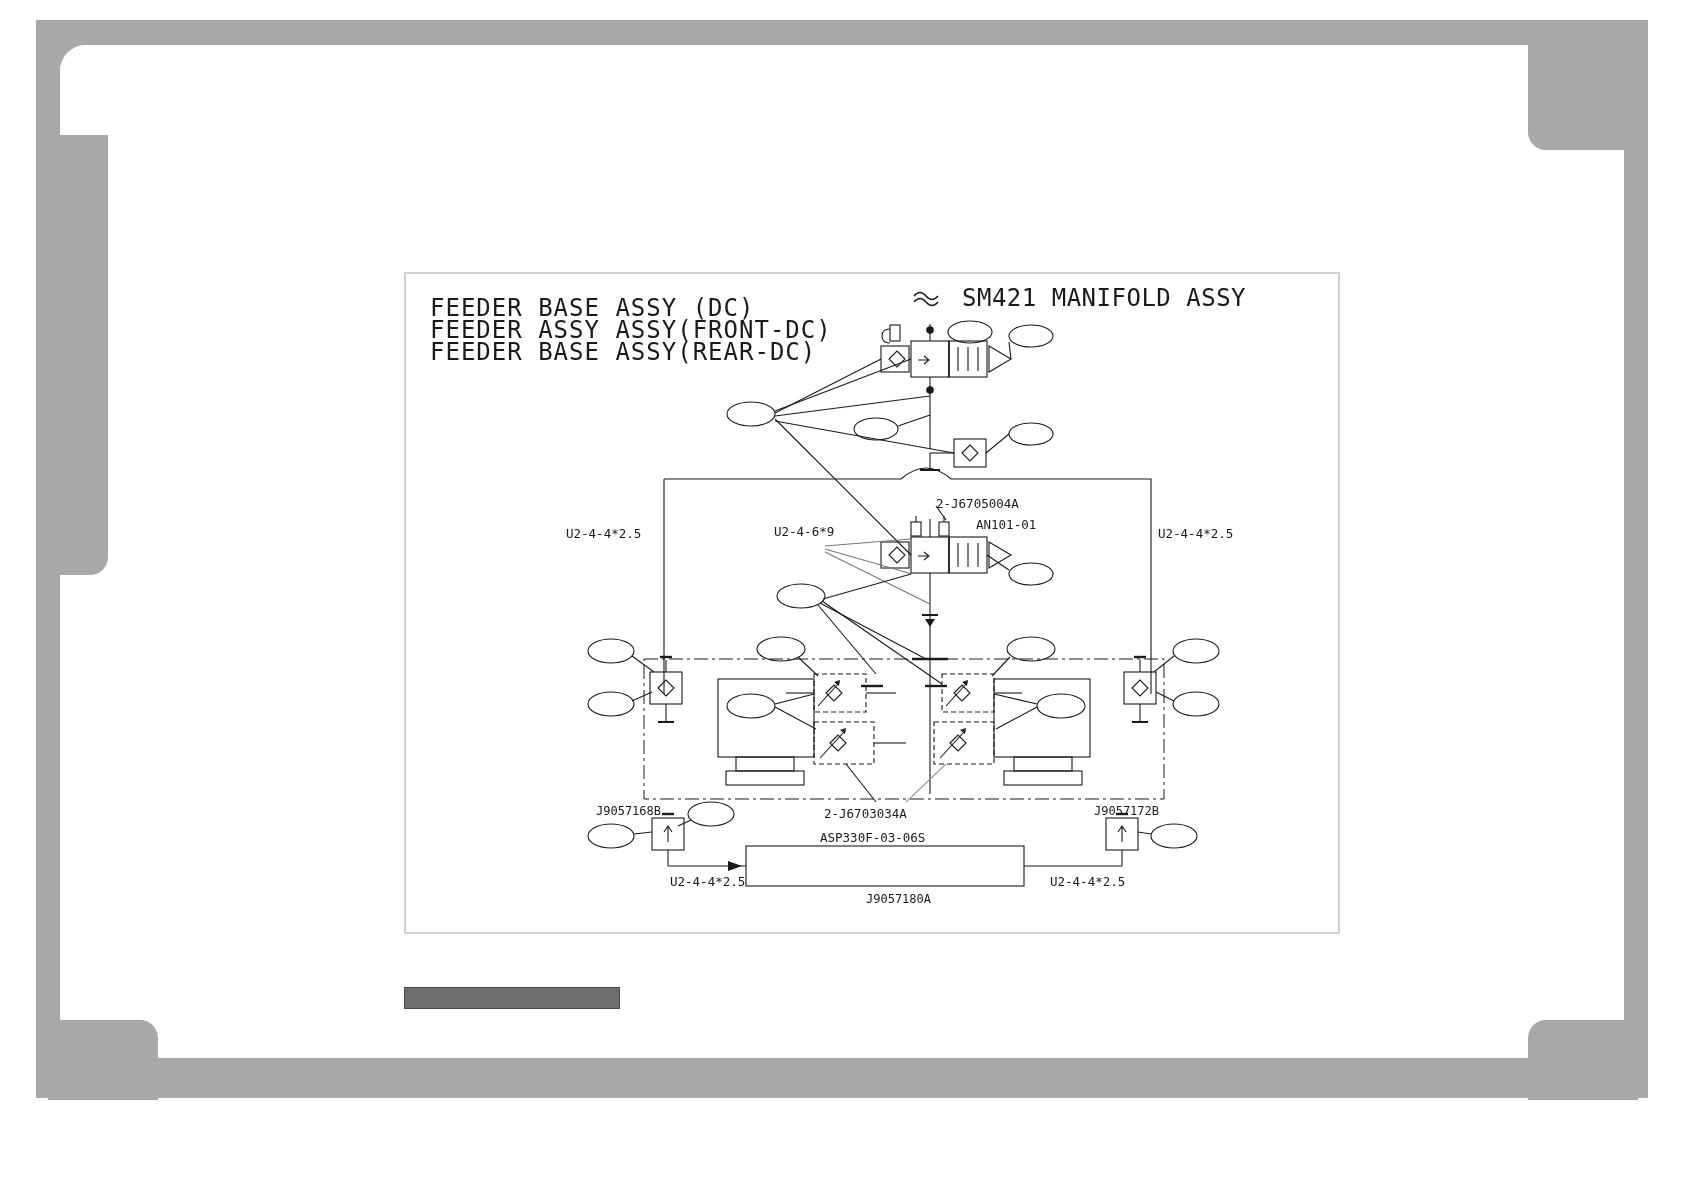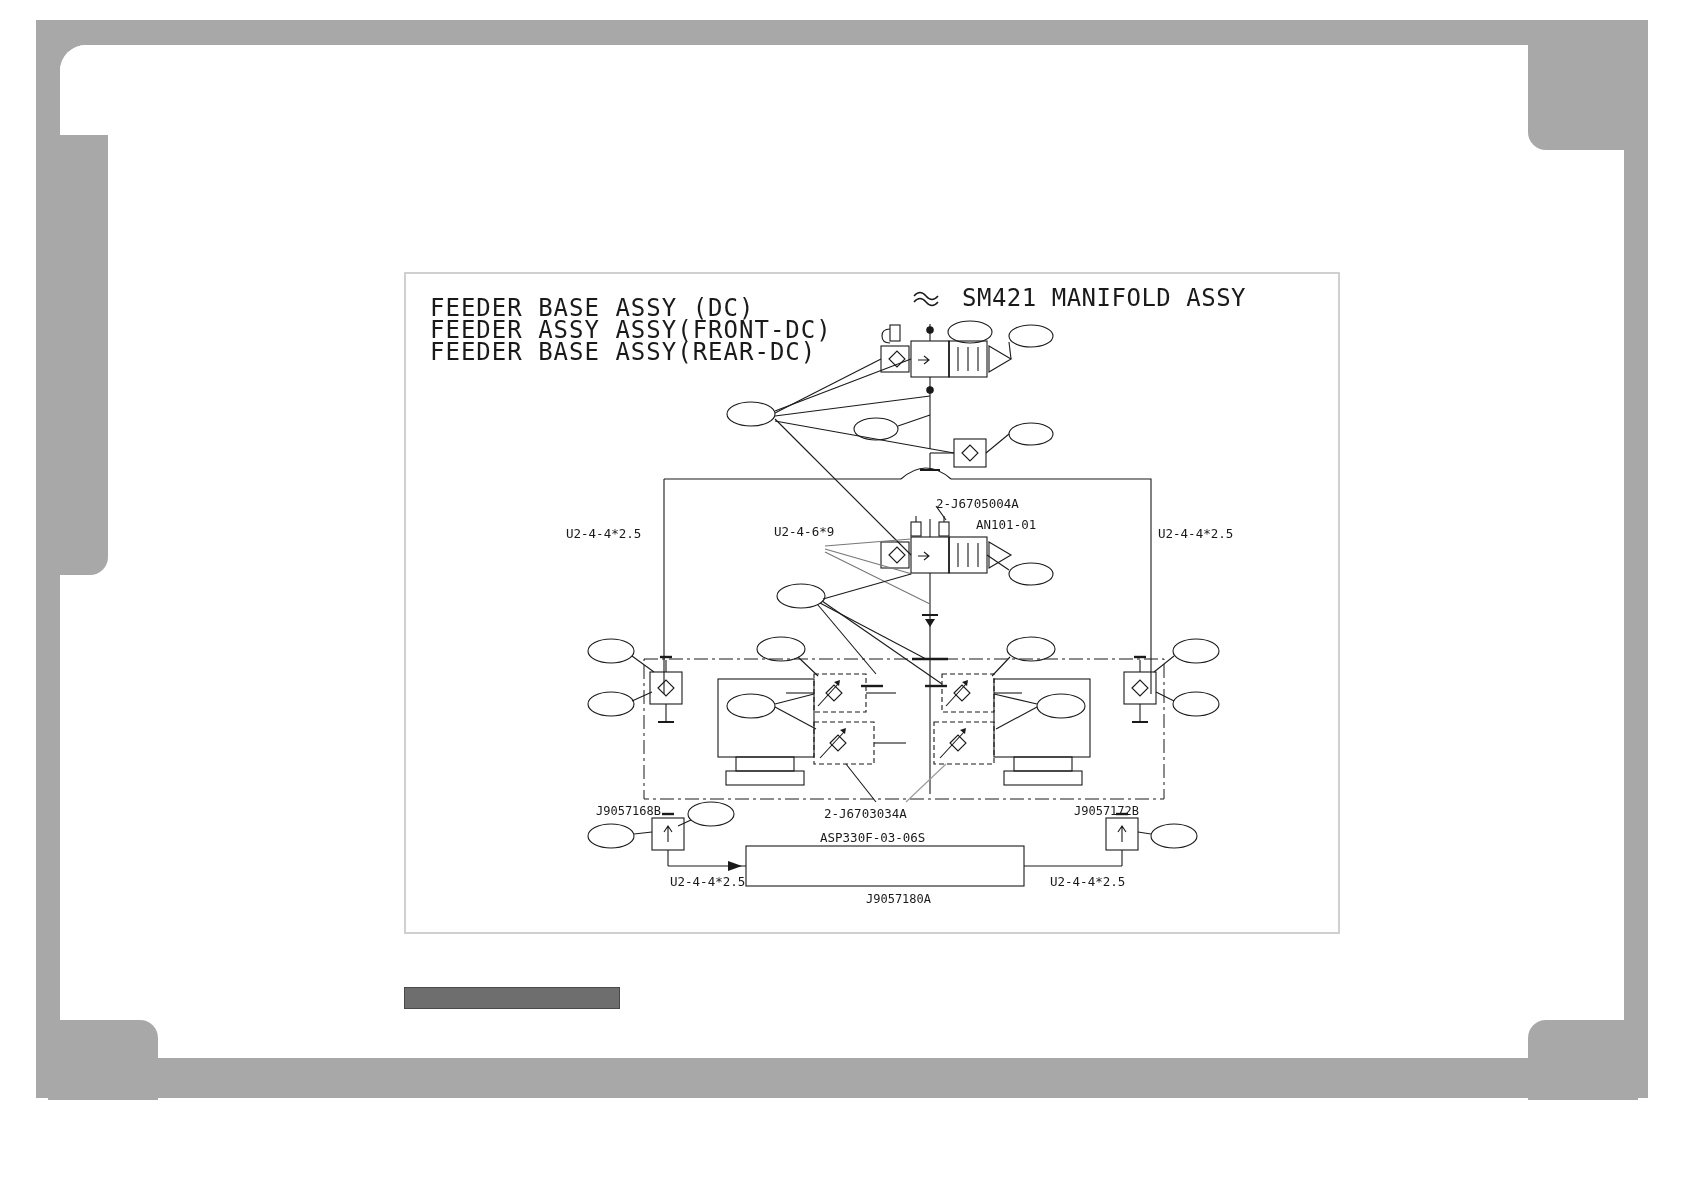--- a/index.html
+++ b/index.html
@@ -269,21 +269,21 @@
   <div class="dtext t-head" style="left:556px;top:10px;">SM421 MANIFOLD ASSY</div>
 
   <div class="dtext t-mid" style="left:530px;top:222px;">2-J6705004A</div>
   <div class="dtext t-mid" style="left:542px;top:243px;margin-left:28px;">AN101-01</div>
 
   <div class="dtext t-mid" style="left:160px;top:252px;">U2-4-4*2.5</div>
   <div class="dtext t-mid" style="left:752px;top:252px;">U2-4-4*2.5</div>
   <div class="dtext t-mid" style="left:368px;top:250px;">U2-4-6*9</div>
 
   <div class="dtext t-small" style="left:190px;top:530px;">J9057168B</div>
-  <div class="dtext t-small" style="left:668px;top:530px;">J9057172B</div>
+  <div class="dtext t-small" style="left:688px;top:530px;">J9057172B</div>
 
   <div class="dtext t-mid" style="left:418px;top:532px;text-align:center;">2-J6703034A</div>
   <div class="dtext t-mid" style="left:414px;top:556px;">ASP330F-03-06S</div>
   <div class="dtext t-small" style="left:460px;top:618px;">J9057180A</div>
 
   <div class="dtext t-mid" style="left:264px;top:600px;">U2-4-4*2.5</div>
   <div class="dtext t-mid" style="left:644px;top:600px;">U2-4-4*2.5</div>
 </div>
 
 <div id="tab-bar"></div>

